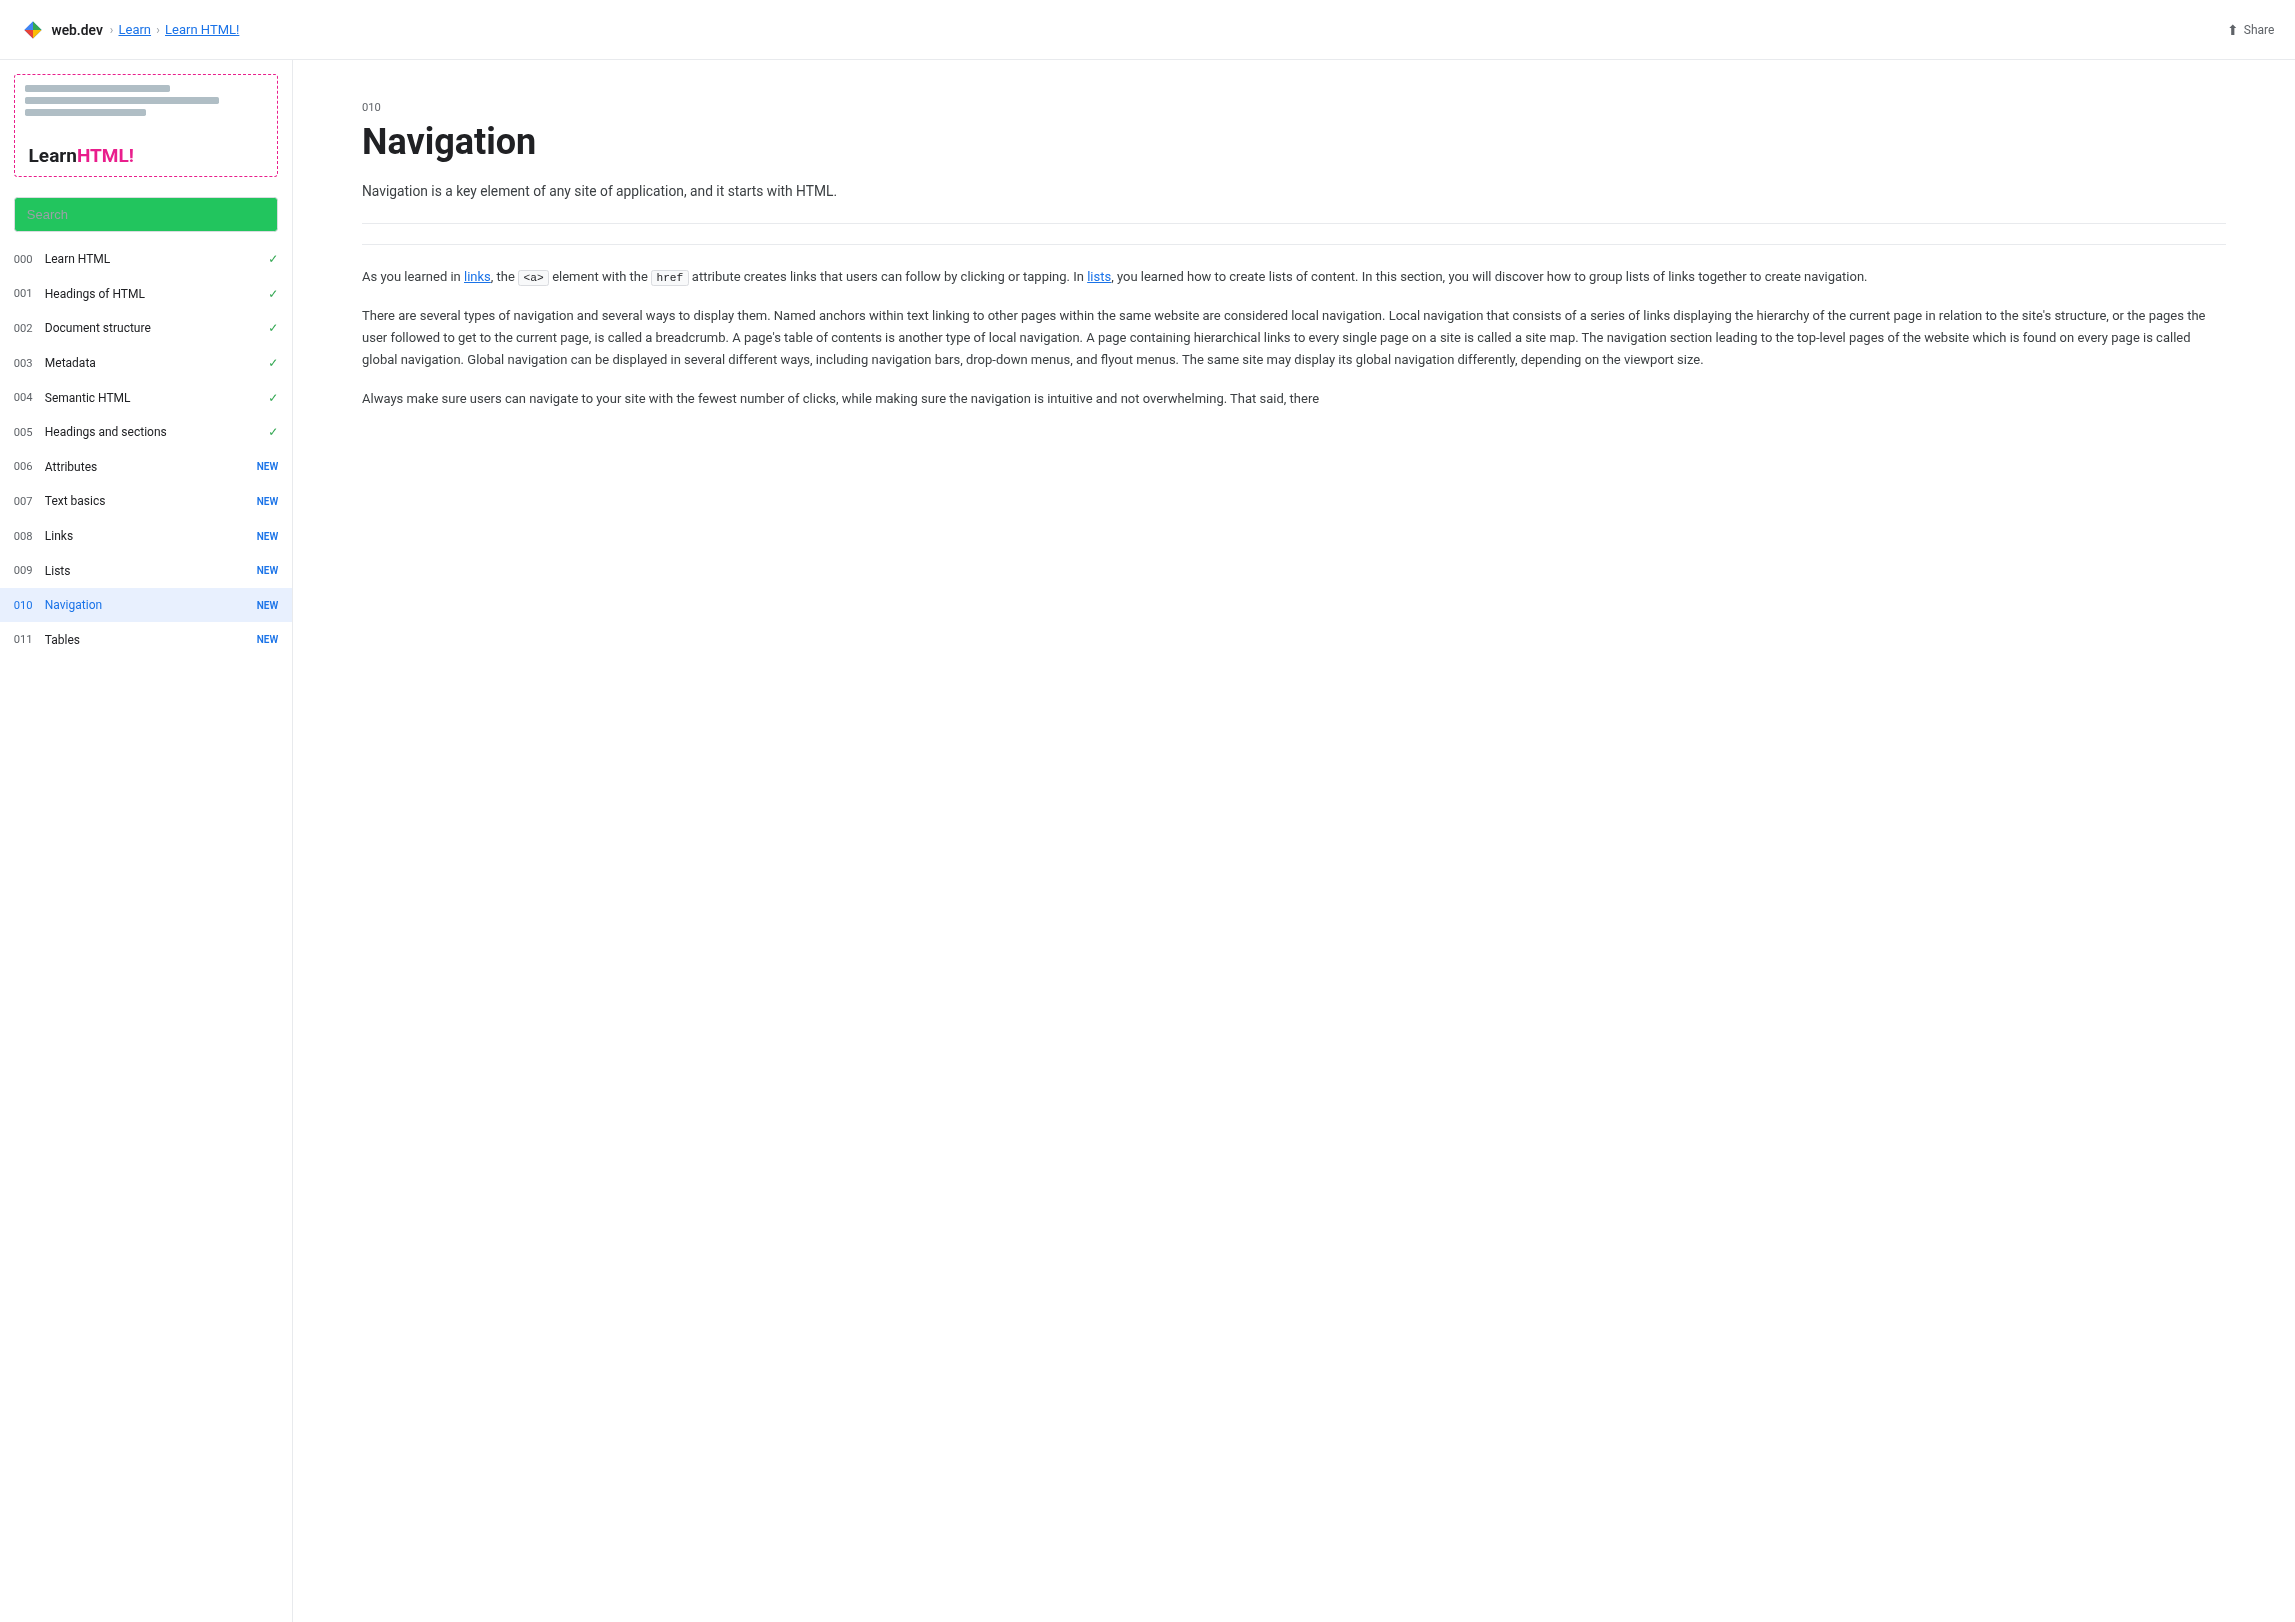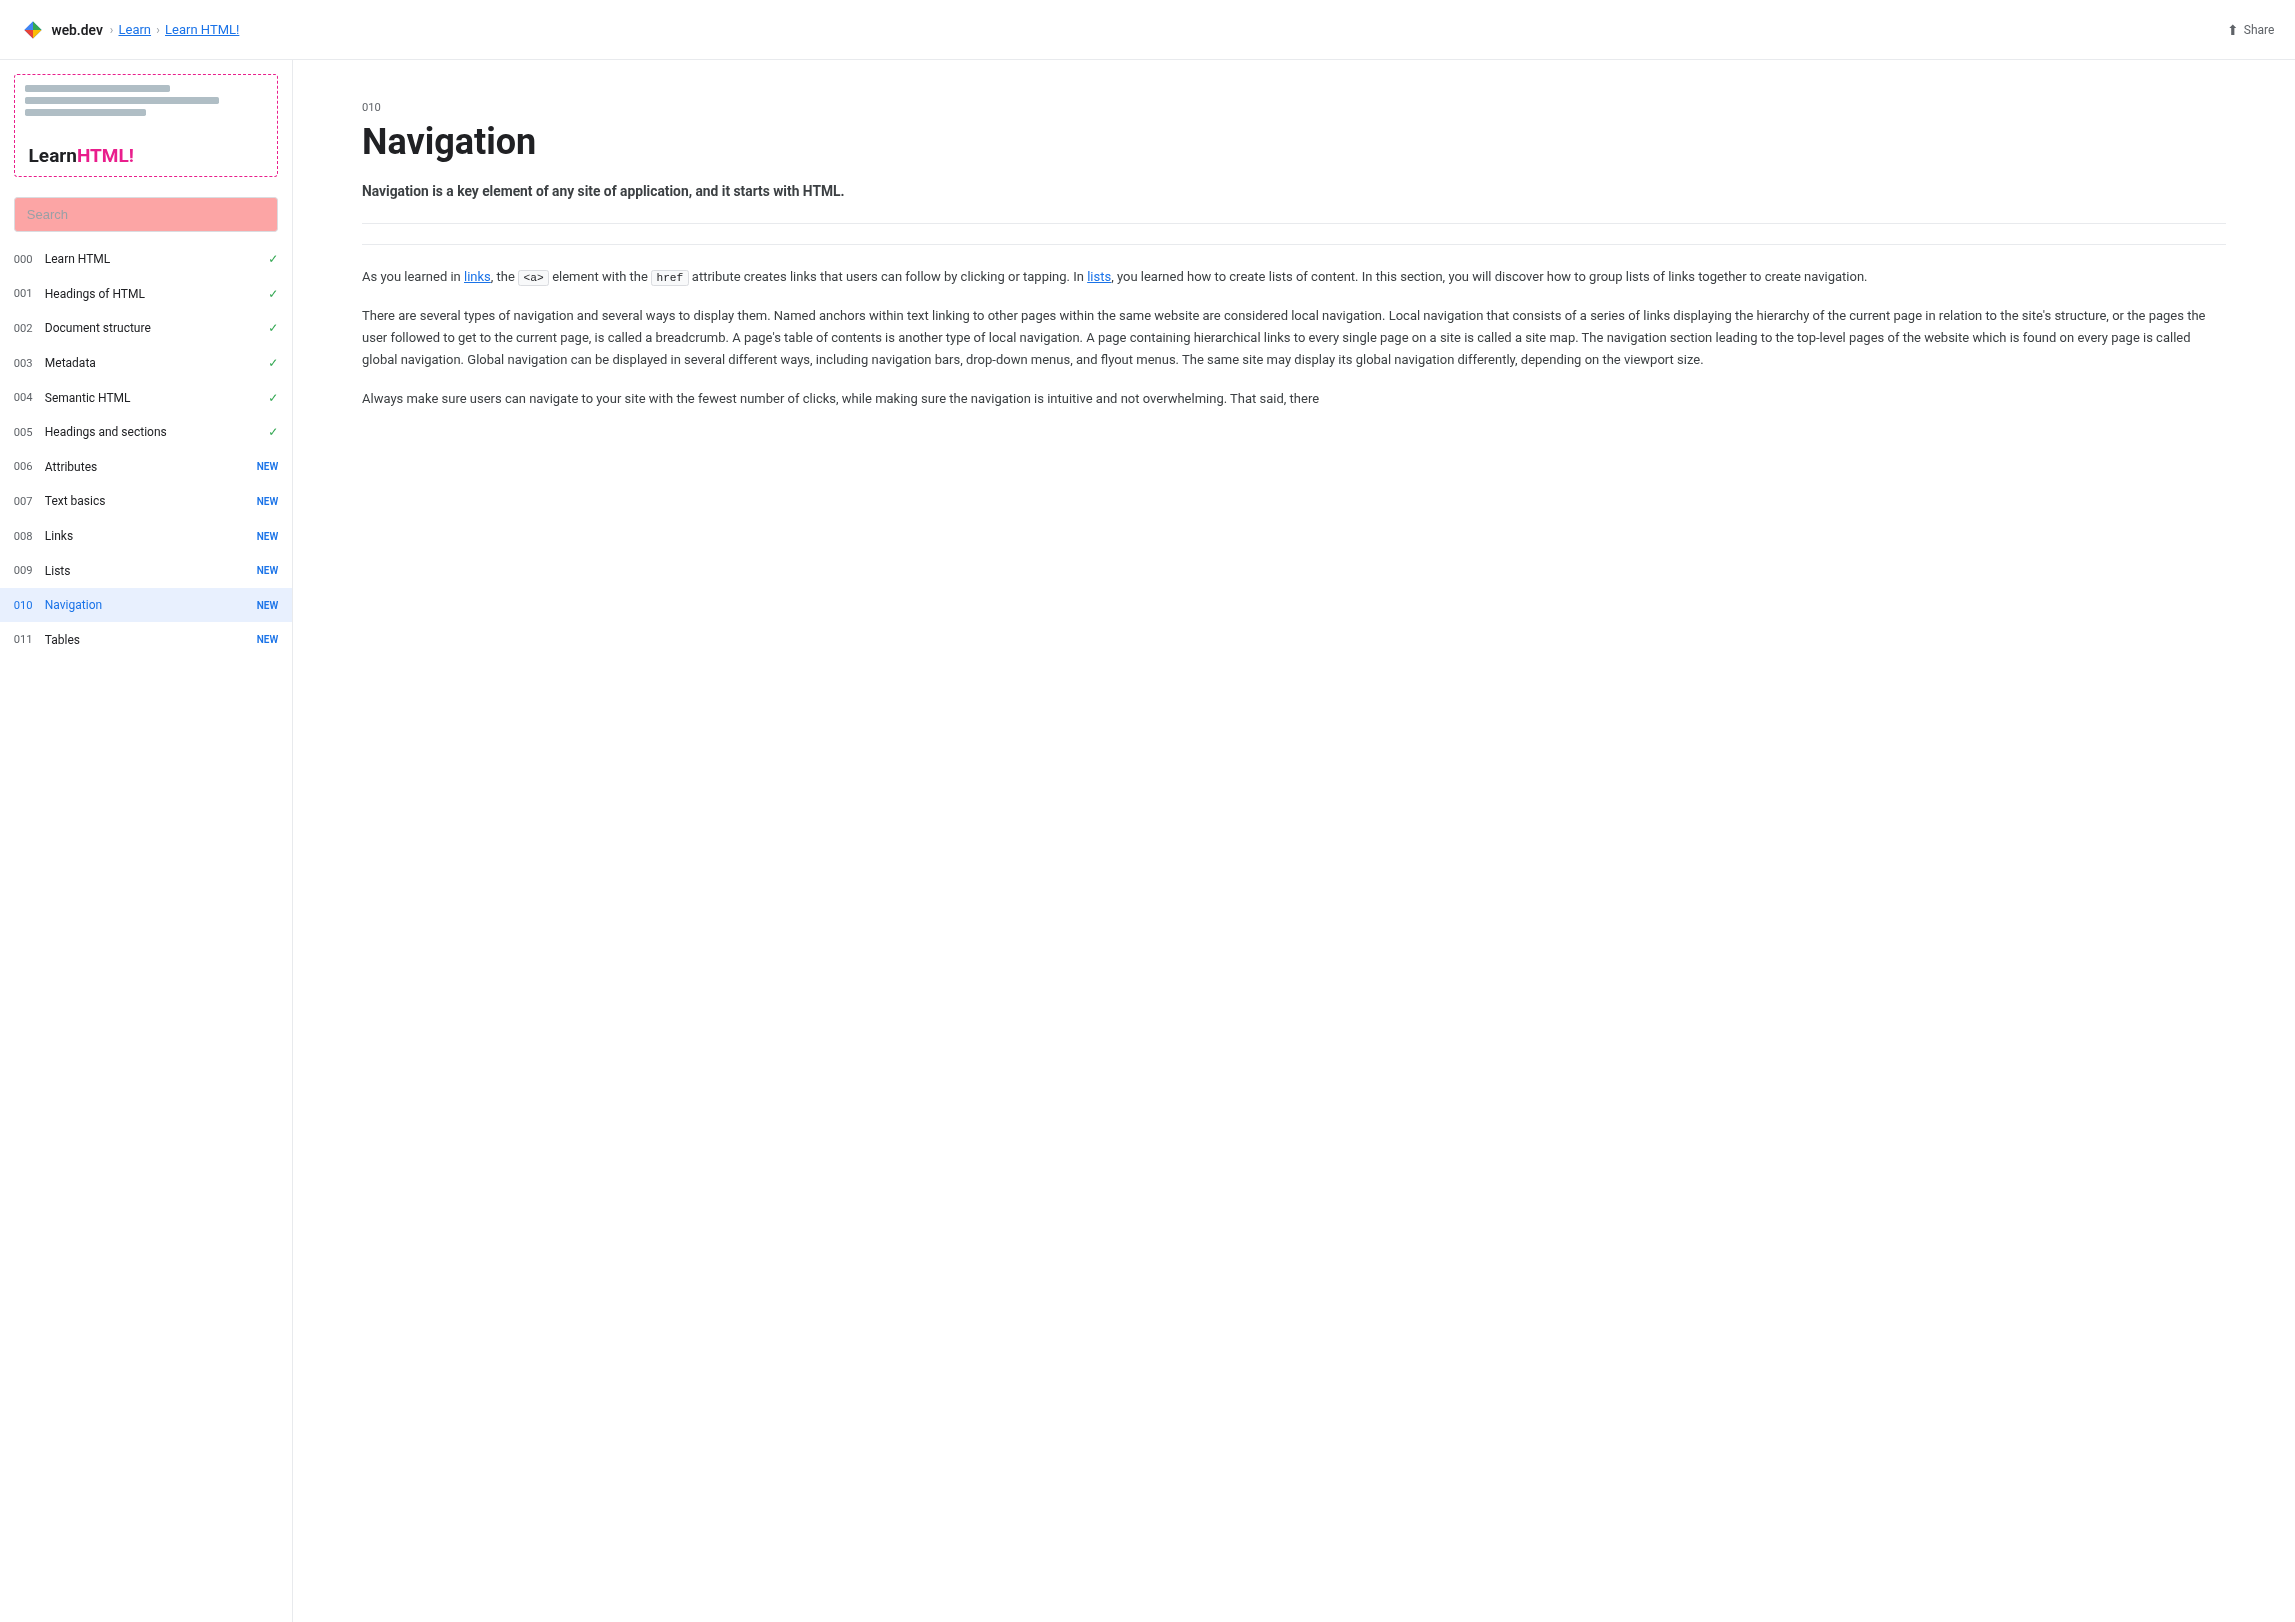--- a/index.html
+++ b/index.html
@@ -43,21 +43,21 @@
     .hero-title { position: absolute; bottom: 8.6px; left: 13.8px; font-size: 19px; font-weight: 700; }
     .hero-title-learn { color: #202124; }
     .hero-title-html { color: #e91e8c; }
     .hero-title-excl { color: #e91e8c; }
 
     
     .sidebar-search { padding: 6.9px 13.8px 3.4px; }
     .search-input-wrap { position: relative; }
     .search-input {
       width: 100%; padding: 8.6px 12px; border: 0.9px solid #dadce0; border-radius: 3.4px;
-      font-size: 13px; color: #202124; outline: none; background: #fca5a5;
+      font-size: 13px; color: #202124; outline: none; background: #22c55e;
     }
     .search-input::placeholder { color: #9aa0a6; }
 
     
     .nav-list { padding: 6.9px 0; }
     .nav-item {
       display: flex; align-items: center; padding: 10.3px 13.8px; cursor: pointer;
       border-radius: 0; font-size: 12px; color: #202124; position: relative;
     }
     .nav-item.active { color: #1a73e8; background: #e8f0fe; }
@@ -69,21 +69,21 @@
       margin-left: 6.9px;
     }
     .nav-item-check { color: #34a853; font-size: 12px; margin-left: 6.9px; }
 
     
     .main {
       flex: 1; overflow-y: auto; padding: 41px 69px;
     }
     .content-num { font-size: 11.2px; color: #5f6368; margin-bottom: 6.9px; }
     .content-title { font-size: 36px; font-weight: 700; color: #202124; margin-bottom: 17px; }
-    .content-subtitle { font-size: 13.8px; color: #3c4043; margin-bottom: 20.6px; line-height: 1.6; font-weight: bold; }
+    .content-subtitle { font-size: 13.8px; color: #3c4043; margin-bottom: 20.6px; line-height: 1.6; }
     .divider { border: none; border-top: 0.9px solid #e8eaed; margin: 6.9px 0 20.6px; }
 
     
     .on-this-page {
       border: 0.9px solid #e8eaed; border-radius: 3.4px; padding: 13.8px 17px;
       display: flex; align-items: center; justify-content: space-between;
       cursor: pointer; margin-bottom: 27.5px;
     }
     .on-this-page-label { font-size: 13px; color: #1a73e8; font-weight: 500; }
     .chevron-down { color: #5f6368; font-size: 15.5px; }

